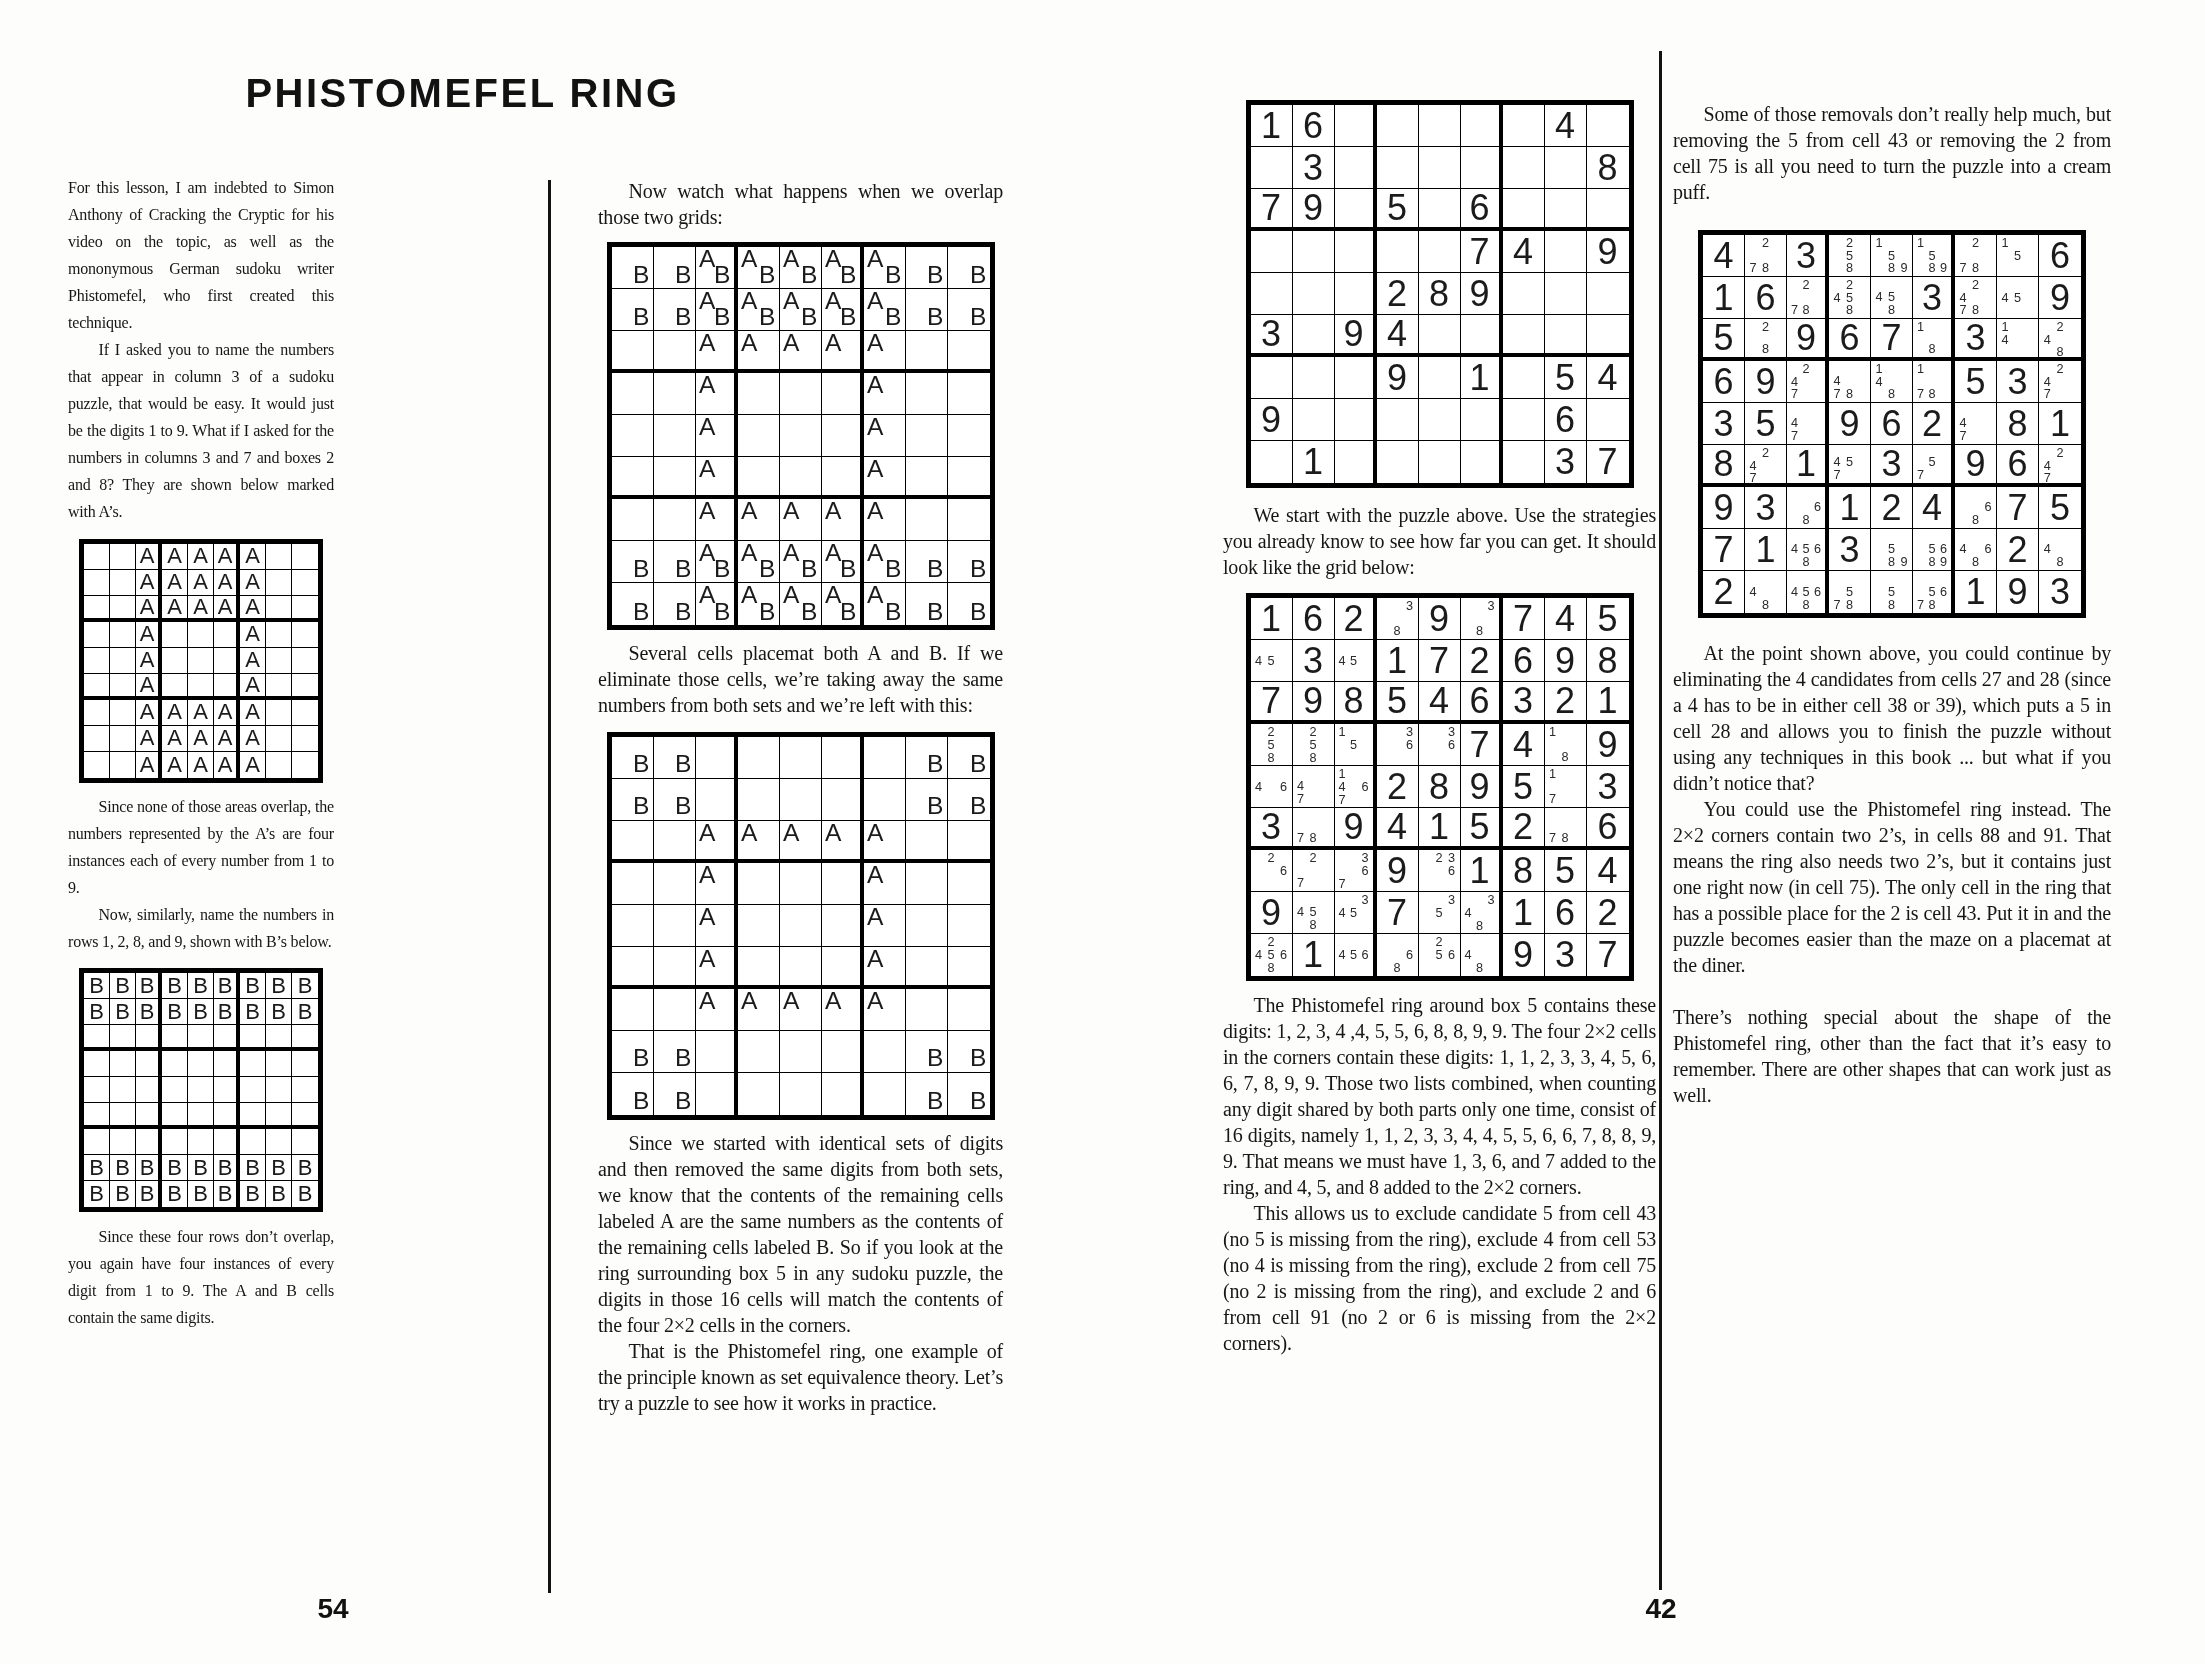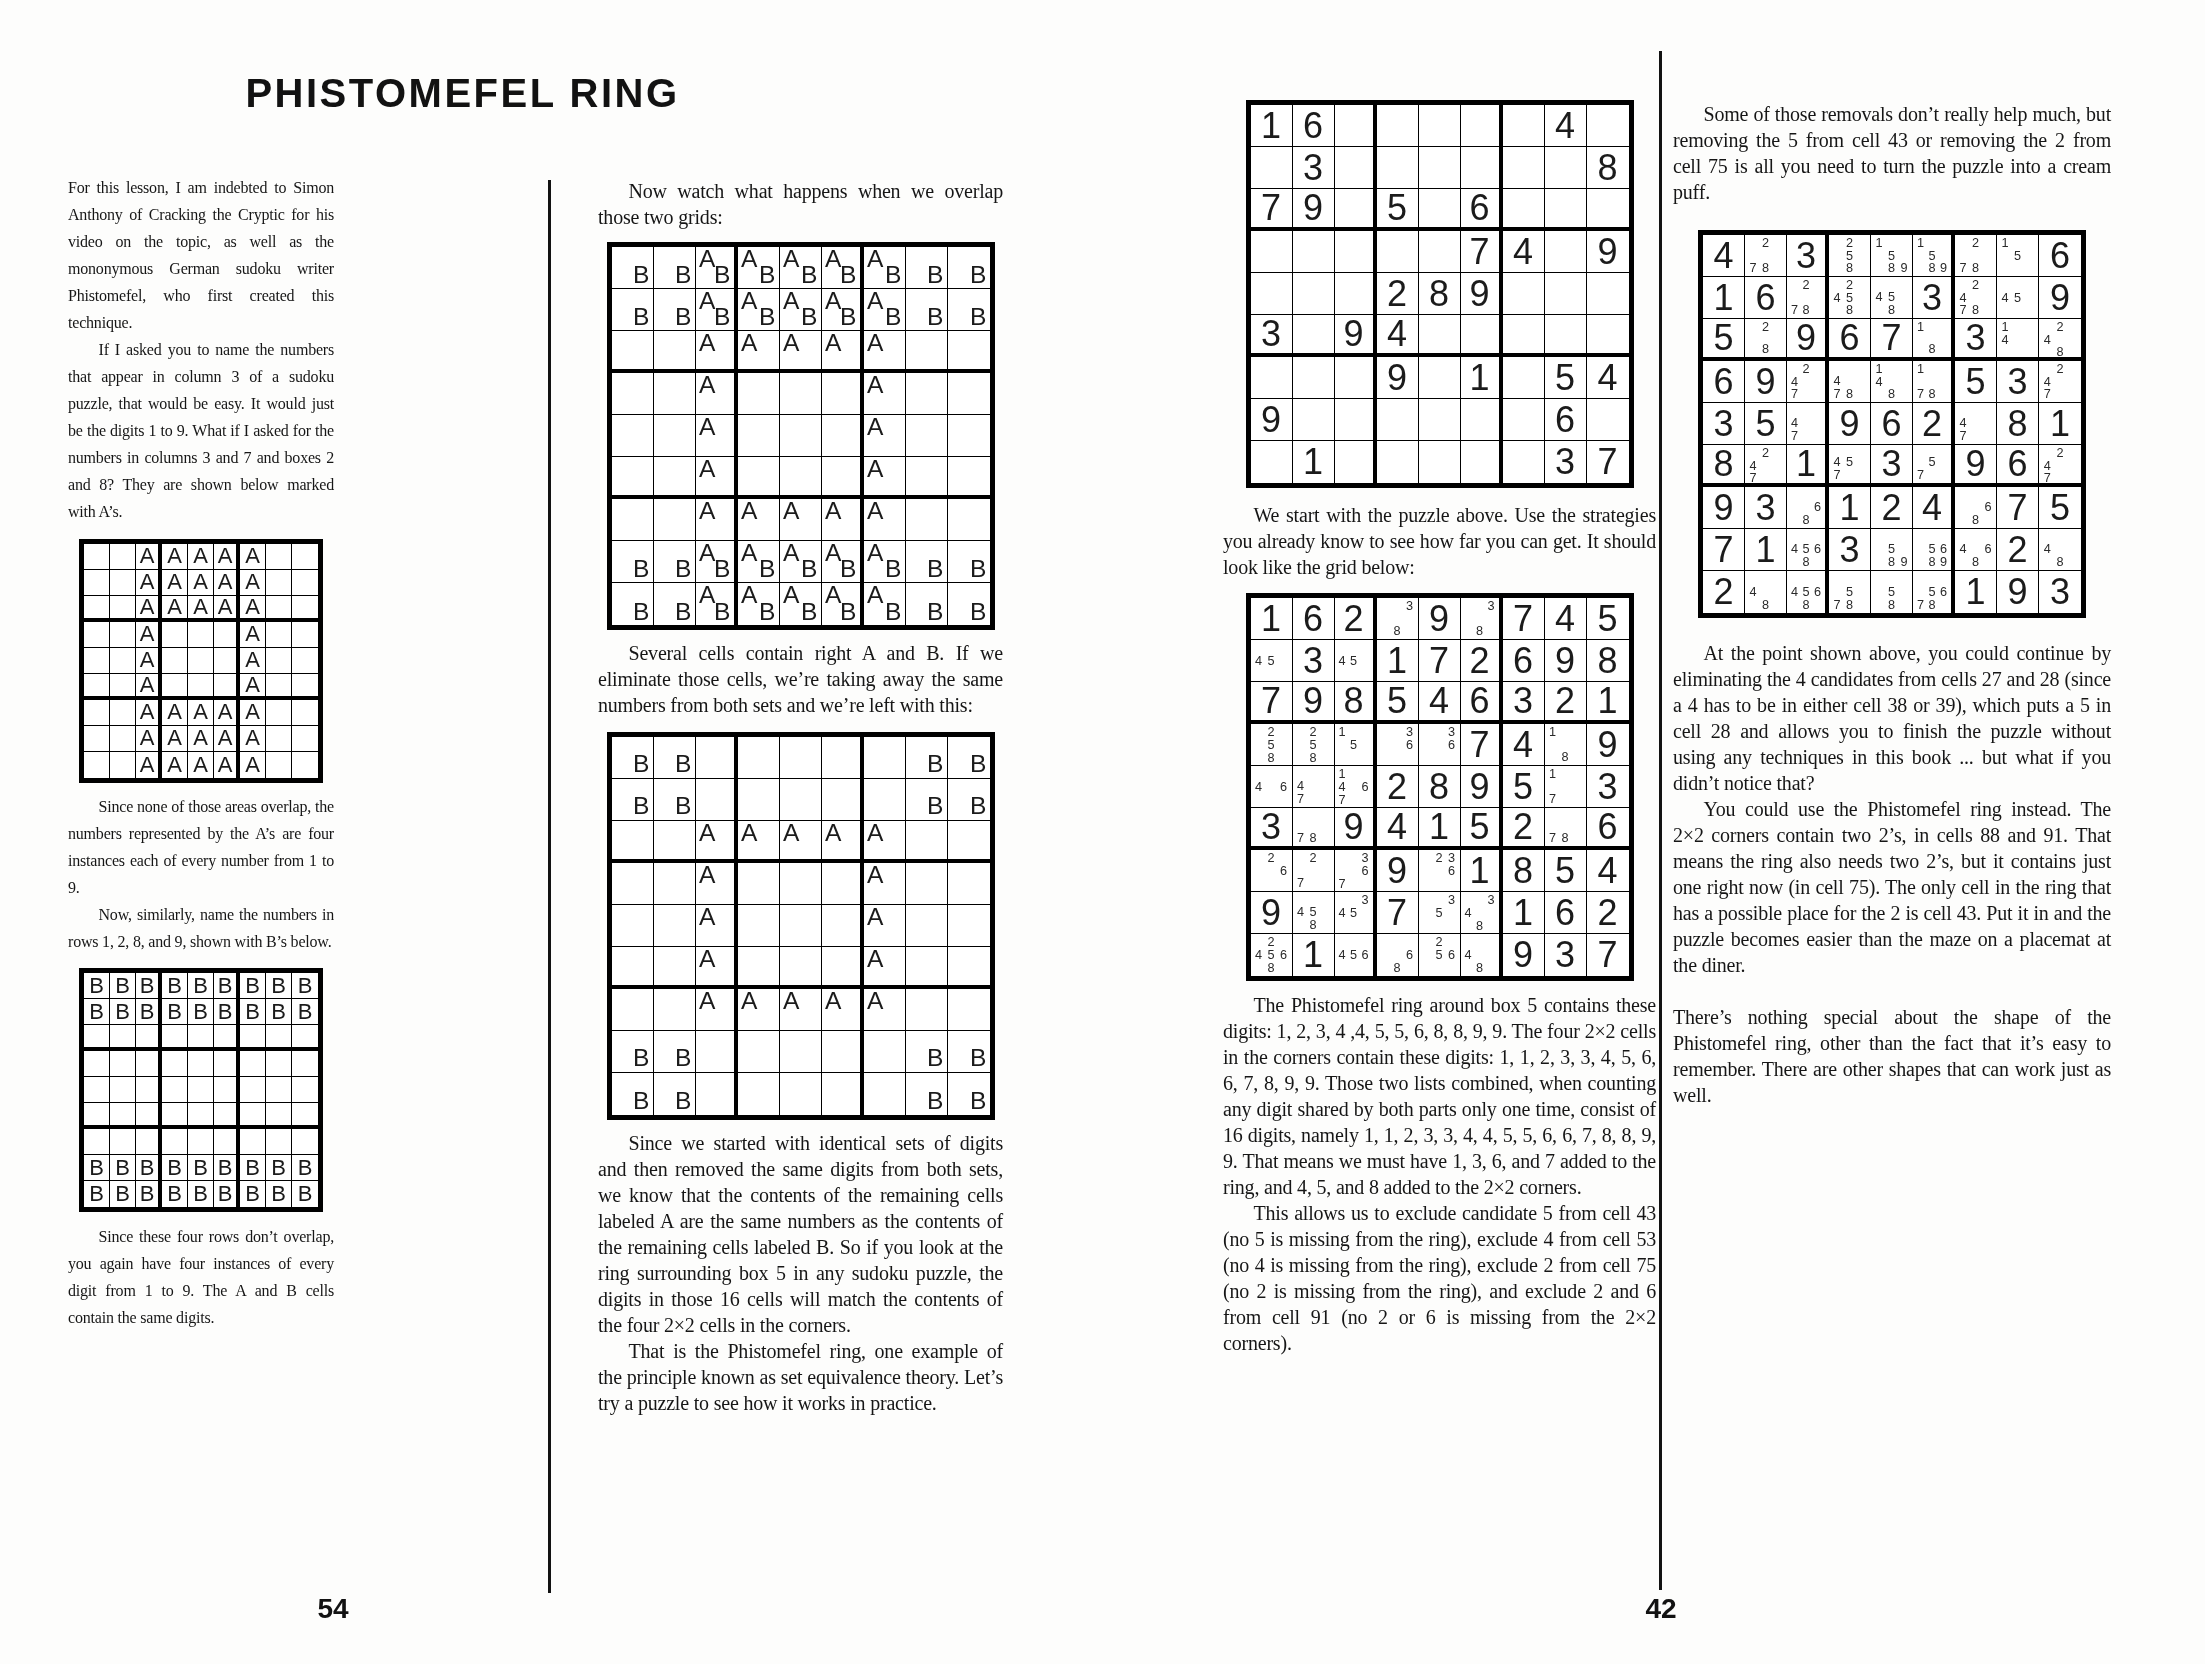--- a/index.html
+++ b/index.html
@@ -606,21 +606,21 @@
           <span class="posB">B</span>
         </div>
         <div class="cell lastrow">
           <span class="posB">B</span>
         </div>
         <div class="cell lastcol lastrow">
           <span class="posB">B</span>
         </div>
       </div>
   </div>
-  <p class="ind">Several cells contain right A and B. If we eliminate those cells, we’re taking away the same numbers from both sets and we’re left with this:</p>
+  <p class="ind">Several cells placemat both A and B. If we eliminate those cells, we’re taking away the same numbers from both sets and we’re left with this:</p>
   <div class="gridwrap" style="margin:13.6px auto 10.2px;">
     <div class="sudoku sz50">
         <div class="cell">
           <span class="posB">B</span>
         </div>
         <div class="cell">
           <span class="posB">B</span>
         </div>
         <div class="cell boxr"></div>
         <div class="cell"></div>

